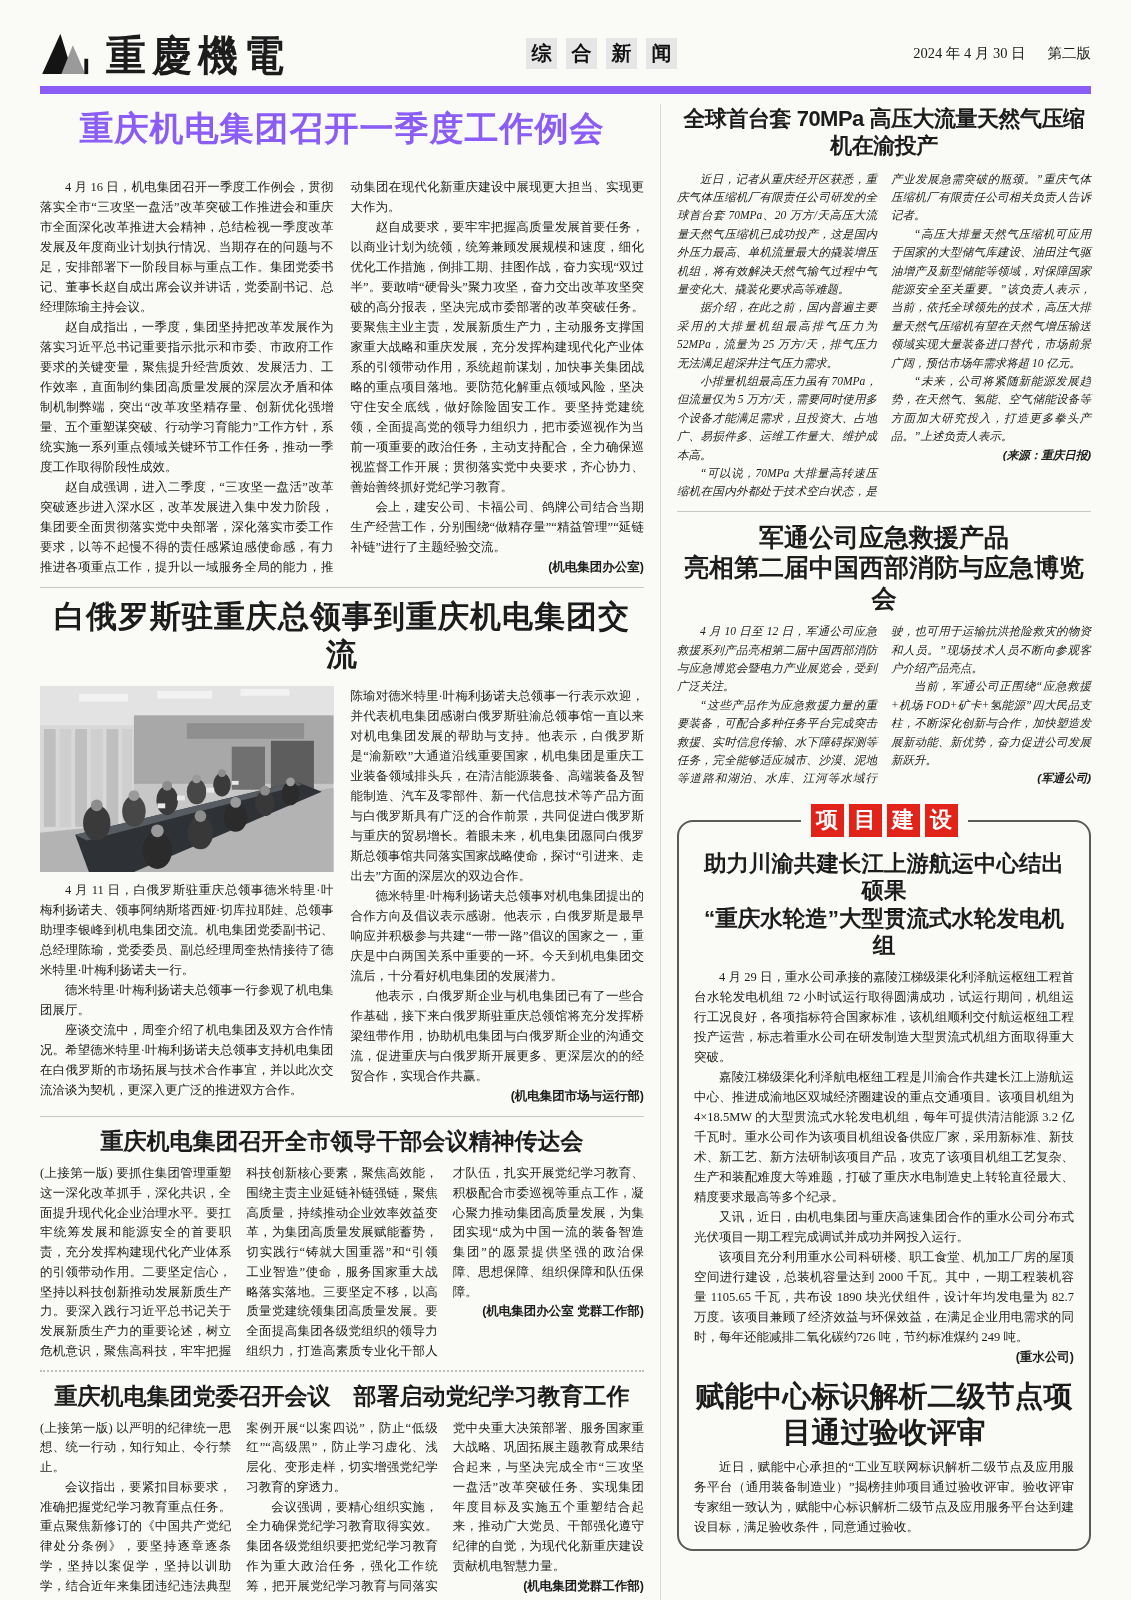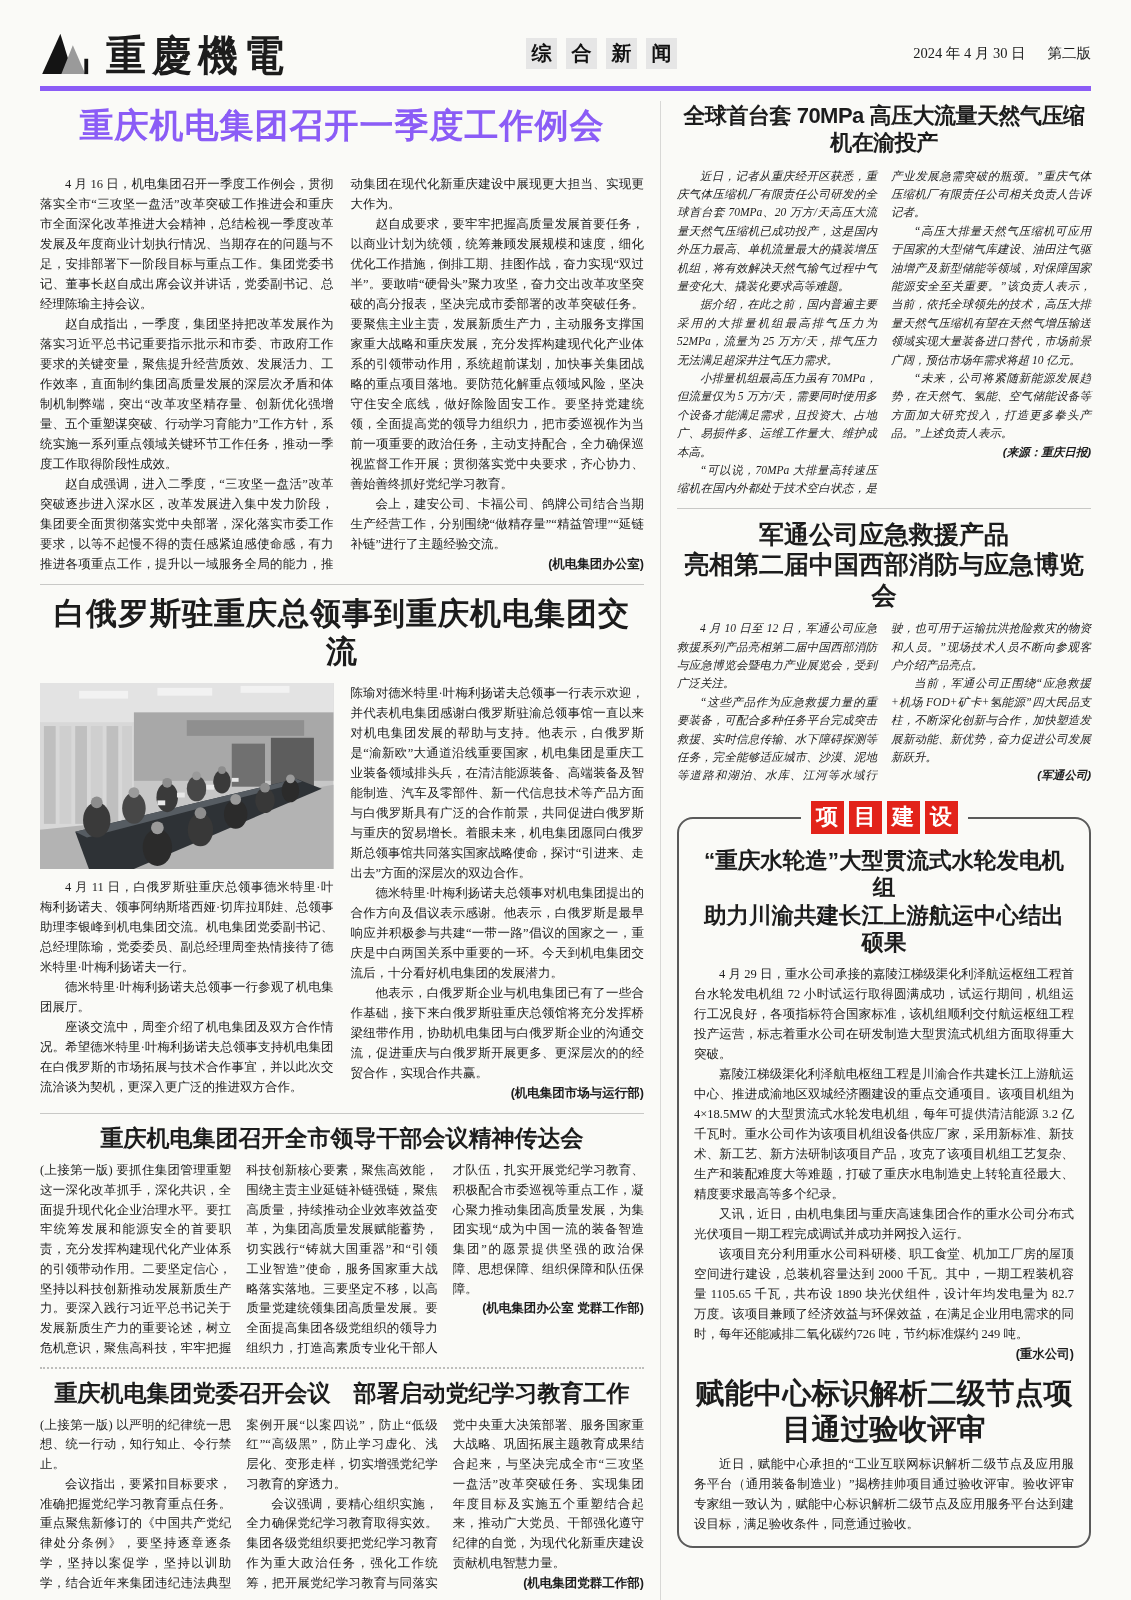--- a/index.html
+++ b/index.html
@@ -4,21 +4,21 @@
 <style>
   * { box-sizing: border-box; }
   html,body { margin:0; padding:0; background:#e8e8e6; }
   .page {
     width:1131px; height:1600px; margin:0 auto; background:#fafaf7;
     padding:30px 40px 18px; overflow:hidden; color:#1c1c1c;
     font-family:"Liberation Serif", serif;
   }
   
   .masthead { display:flex; align-items:center; justify-content:space-between;
-    padding-bottom:10px; border-bottom:5px solid #8b5cf6; }
+    padding-bottom:10px; border-bottom:8px solid #8b5cf6; }
   .brand { display:flex; align-items:flex-end; gap:8px; }
   .brand-mark { width:58px; height:46px; }
   .brand-name { font-size:40px; font-weight:bold; letter-spacing:6px;
     font-family:"Liberation Serif", serif; line-height:1; transform:scaleY(1.05); }
   .badge-row { display:flex; gap:9px; }
   .badge { width:31px; height:31px; background:#e6e6e6; color:#111;
     display:flex; align-items:center; justify-content:center;
     font-size:20px; font-weight:bold; font-family:"Liberation Sans", sans-serif; }
   .dateline { font-size:14.5px; display:flex; gap:22px; }
 
@@ -242,22 +242,22 @@
             <span class="lab-box">项</span>
             <span class="lab-box">目</span>
             <span class="lab-box">建</span>
             <span class="lab-box">设</span>
           </div>
         </div>
         <div class="proj-box">
 
           <div>
             <div class="hl hl-boxC">
+              <div>助力川渝共建长江上游航运中心结出硕果</div>
               <div>“重庆水轮造”大型贯流式水轮发电机组</div>
-              <div>助力川渝共建长江上游航运中心结出硕果</div>
             </div>
             <div class="body1B jtxt">
               <p>4 月 29 日，重水公司承接的嘉陵江梯级渠化利泽航运枢纽工程首台水轮发电机组 72 小时试运行取得圆满成功，试运行期间，机组运行工况良好，各项指标符合国家标准，该机组顺利交付航运枢纽工程投产运营，标志着重水公司在研发制造大型贯流式机组方面取得重大突破。</p>
               <p>嘉陵江梯级渠化利泽航电枢纽工程是川渝合作共建长江上游航运中心、推进成渝地区双城经济圈建设的重点交通项目。该项目机组为 4×18.5MW 的大型贯流式水轮发电机组，每年可提供清洁能源 3.2 亿千瓦时。重水公司作为该项目机组设备供应厂家，采用新标准、新技术、新工艺、新方法研制该项目产品，攻克了该项目机组工艺复杂、生产和装配难度大等难题，打破了重庆水电制造史上转轮直径最大、精度要求最高等多个纪录。</p>
               <p>又讯，近日，由机电集团与重庆高速集团合作的重水公司分布式光伏项目一期工程完成调试并成功并网投入运行。</p>
               <p>该项目充分利用重水公司科研楼、职工食堂、机加工厂房的屋顶空间进行建设，总装机容量达到 2000 千瓦。其中，一期工程装机容量 1105.65 千瓦，共布设 1890 块光伏组件，设计年均发电量为 82.7 万度。该项目兼顾了经济效益与环保效益，在满足企业用电需求的同时，每年还能减排二氧化碳约726 吨，节约标准煤约 249 吨。</p>
               <p class="sig">(重水公司)</p>
             </div>
           </div>
 

